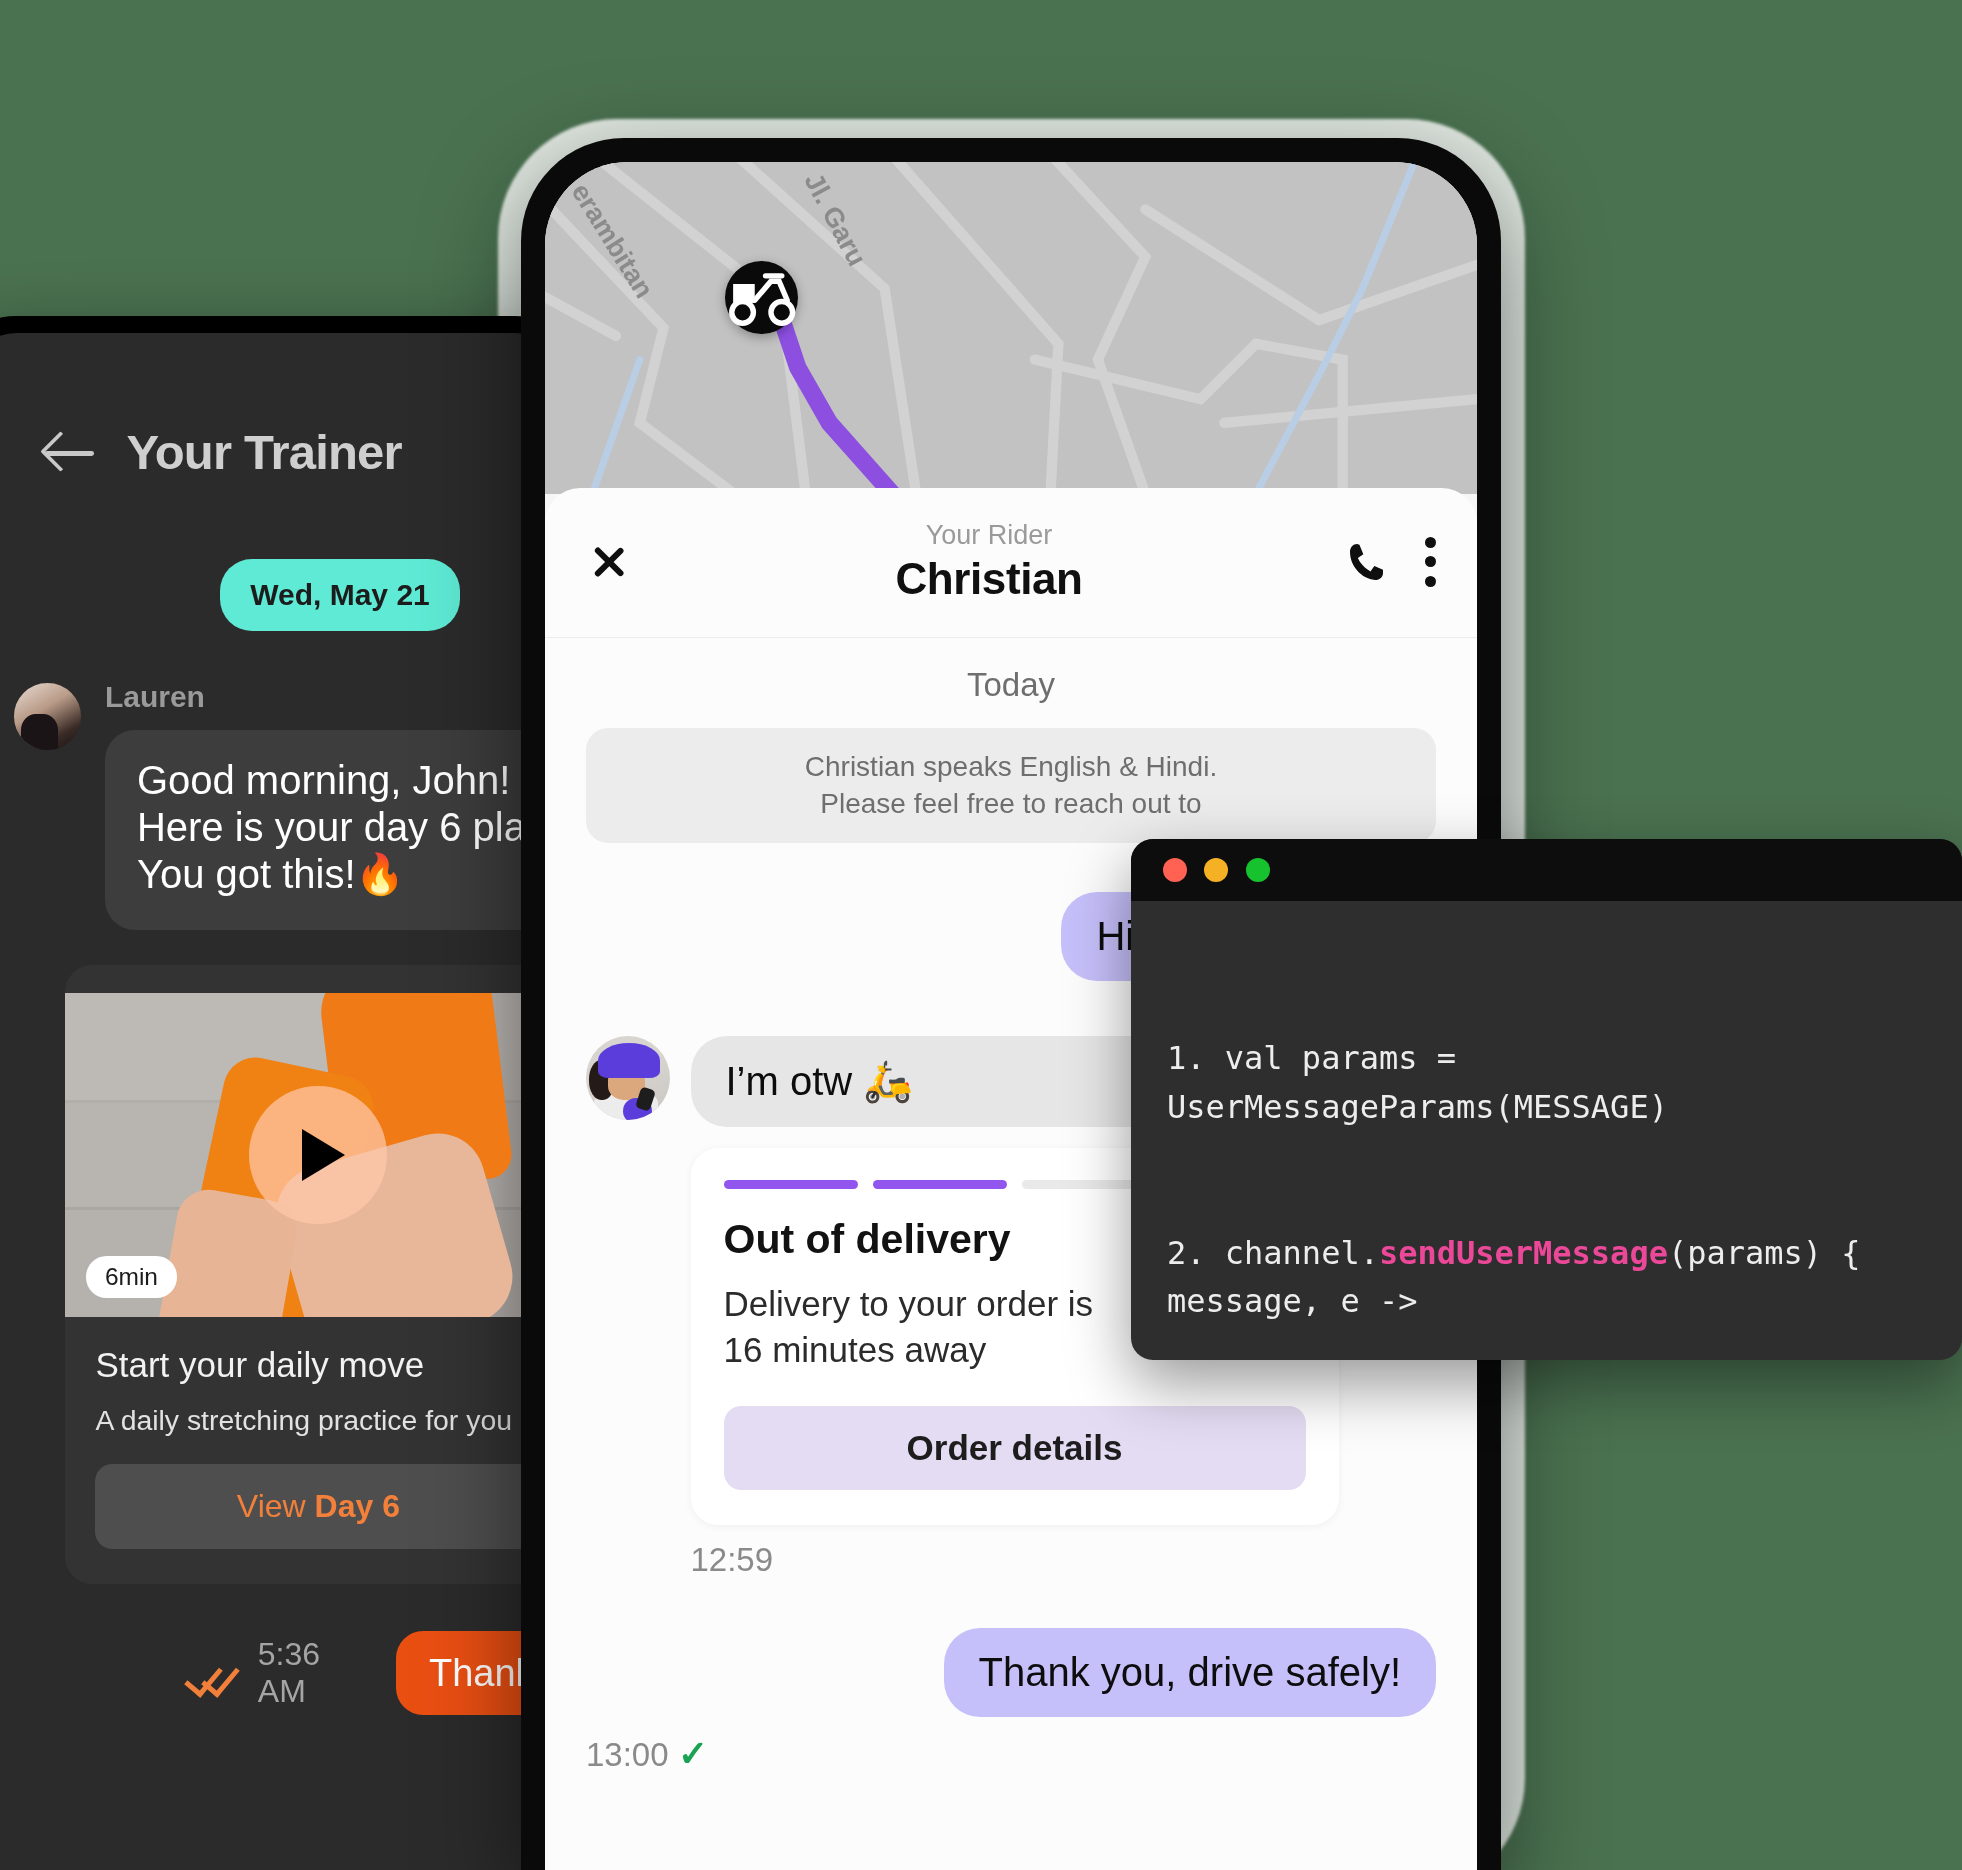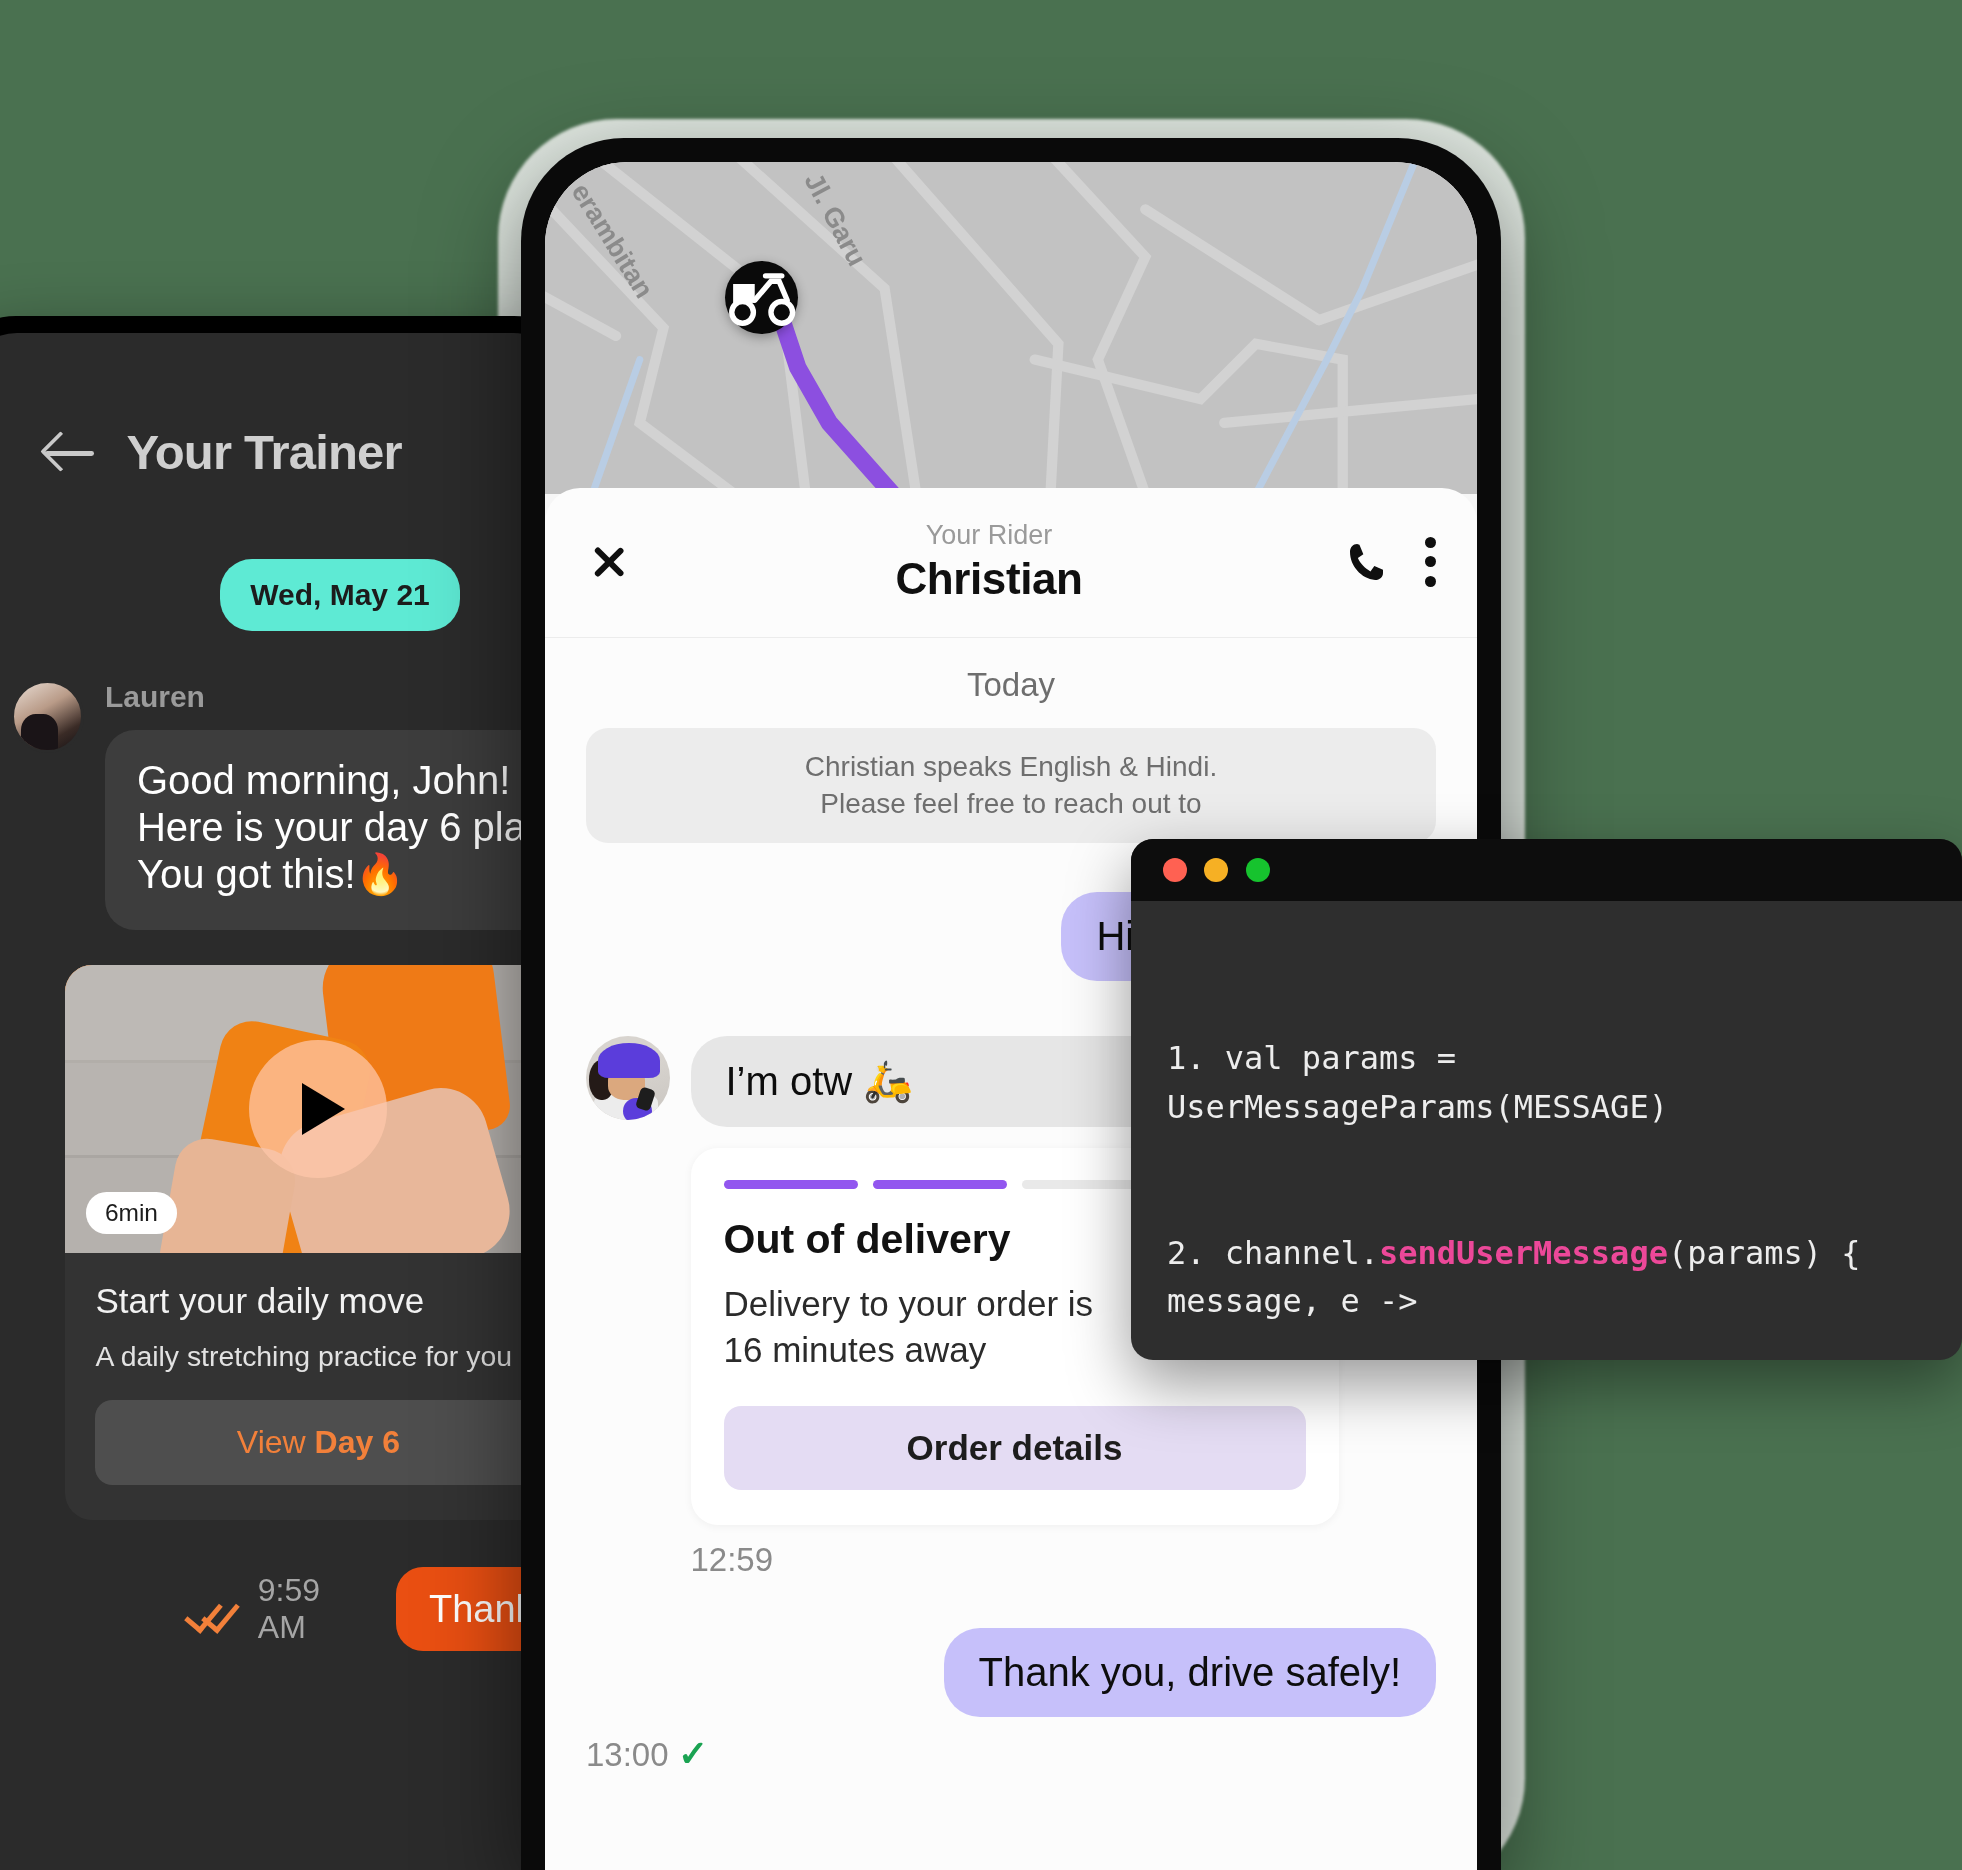--- a/index.html
+++ b/index.html
@@ -78,26 +78,27 @@
   }
 
   .video-card {
     margin: 35px 0 0 103px;
     width: 506px;
     background:#333;
     border-radius: 27px;
     overflow: hidden;
   }
   .video-thumb {
-    position: relative; height: 288px;
+    position: relative; height: 324px;
     background:
       radial-gradient(circle at 72% 38%, #e57f2a 0 16%, transparent 17%),
       linear-gradient(105deg, #f07617 32%, #d86a13 33% 55%, #e8c9b4 56% 72%, #ef7518 73% 88%, #d8d4d0 89%),
       linear-gradient(#b9b5b1,#a9a5a1);
     overflow: hidden;
+    margin-top: 28px;
   }
   .video-thumb .wall{
     position:absolute; inset:0;
     background:
       linear-gradient(#bdb9b5 0 33%, #b2aea9 33% 34%, #b8b4b0 34% 66%, #aaa6a2 66% 67%, #b5b1ad 67%);
     z-index:0;
   }
   .video-thumb .leg{
     position:absolute; z-index:1;
   }
@@ -348,21 +349,21 @@
         </div>
         <div class="vc-body">
           <div class="vc-title">Start your daily move</div>
           <div class="vc-sub">A daily stretching practice for you</div>
           <div class="vc-btn"><span>View </span><b>Day 6</b></div>
         </div>
       </div>
 
       <div class="l-foot">
         <div class="dblcheck"></div>
-        <div class="l-time">9:59 AM</div>
+        <div class="l-time">5:36 AM</div>
         <div class="bubble-out-orange">Thank</div>
       </div>
 
     </div>
   </div>
 
   <div id="phone-center">
     <div class="screen">
 
       <div class="map">

